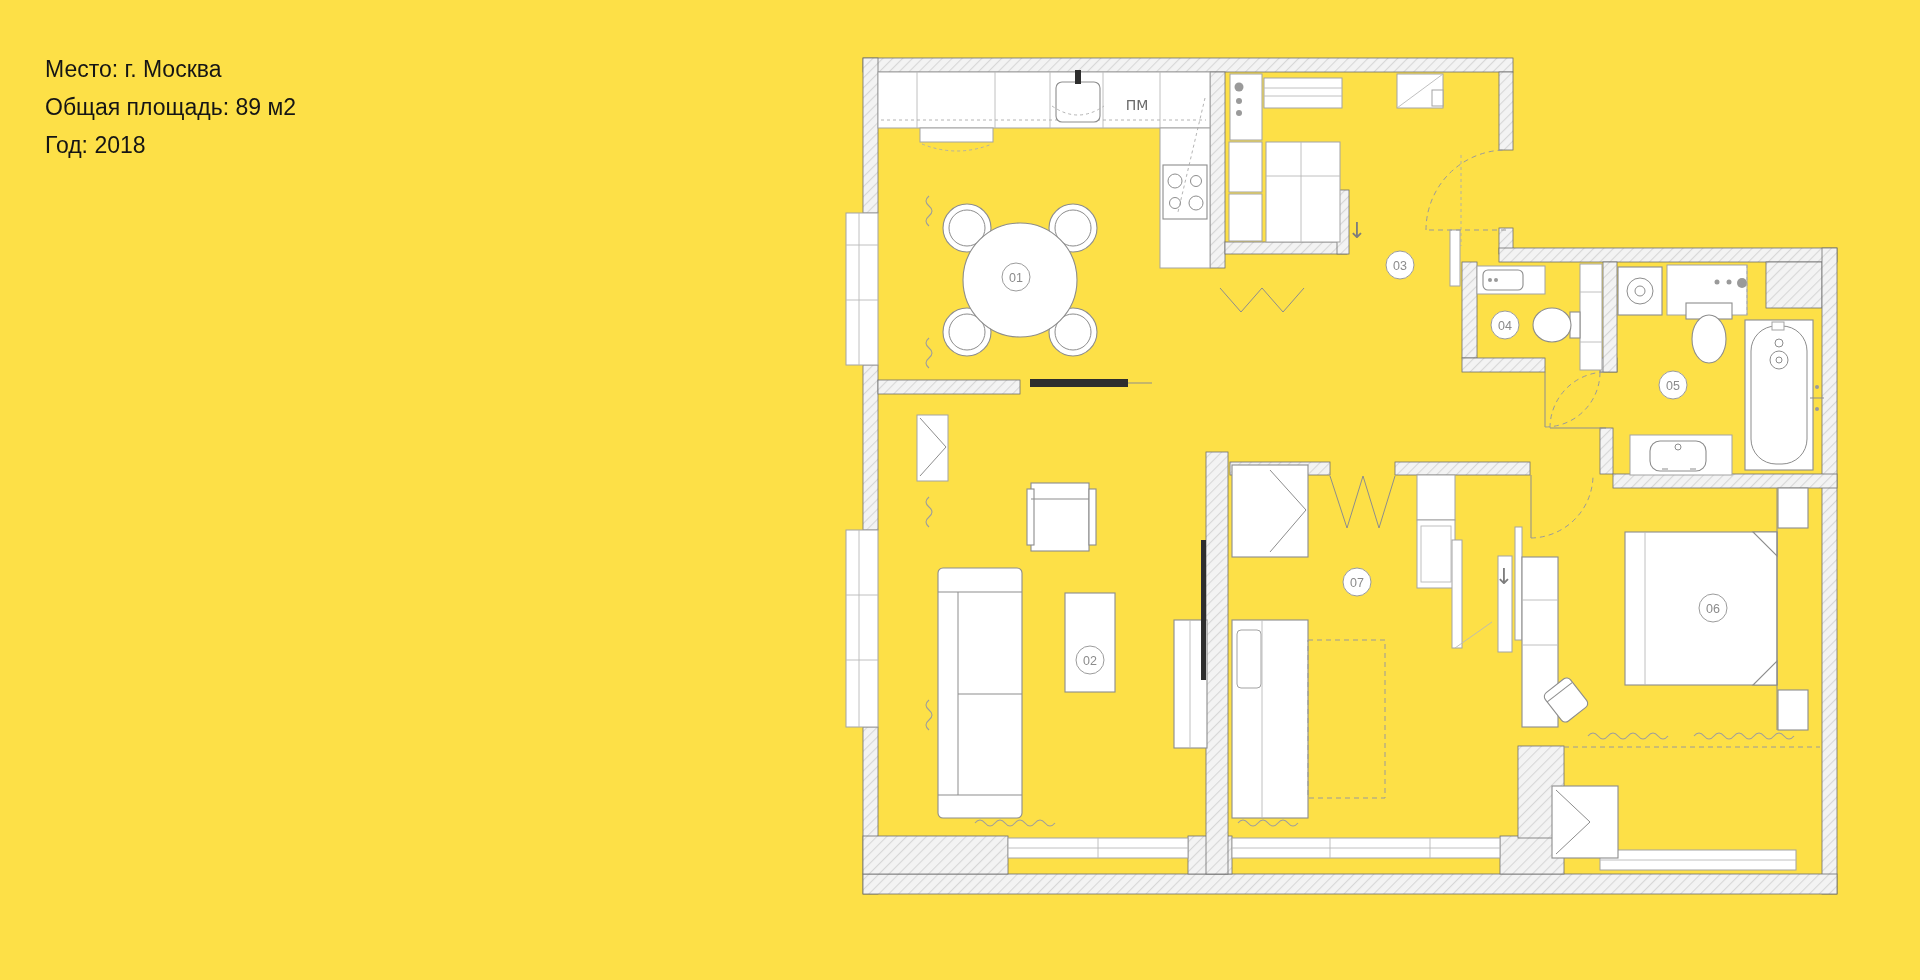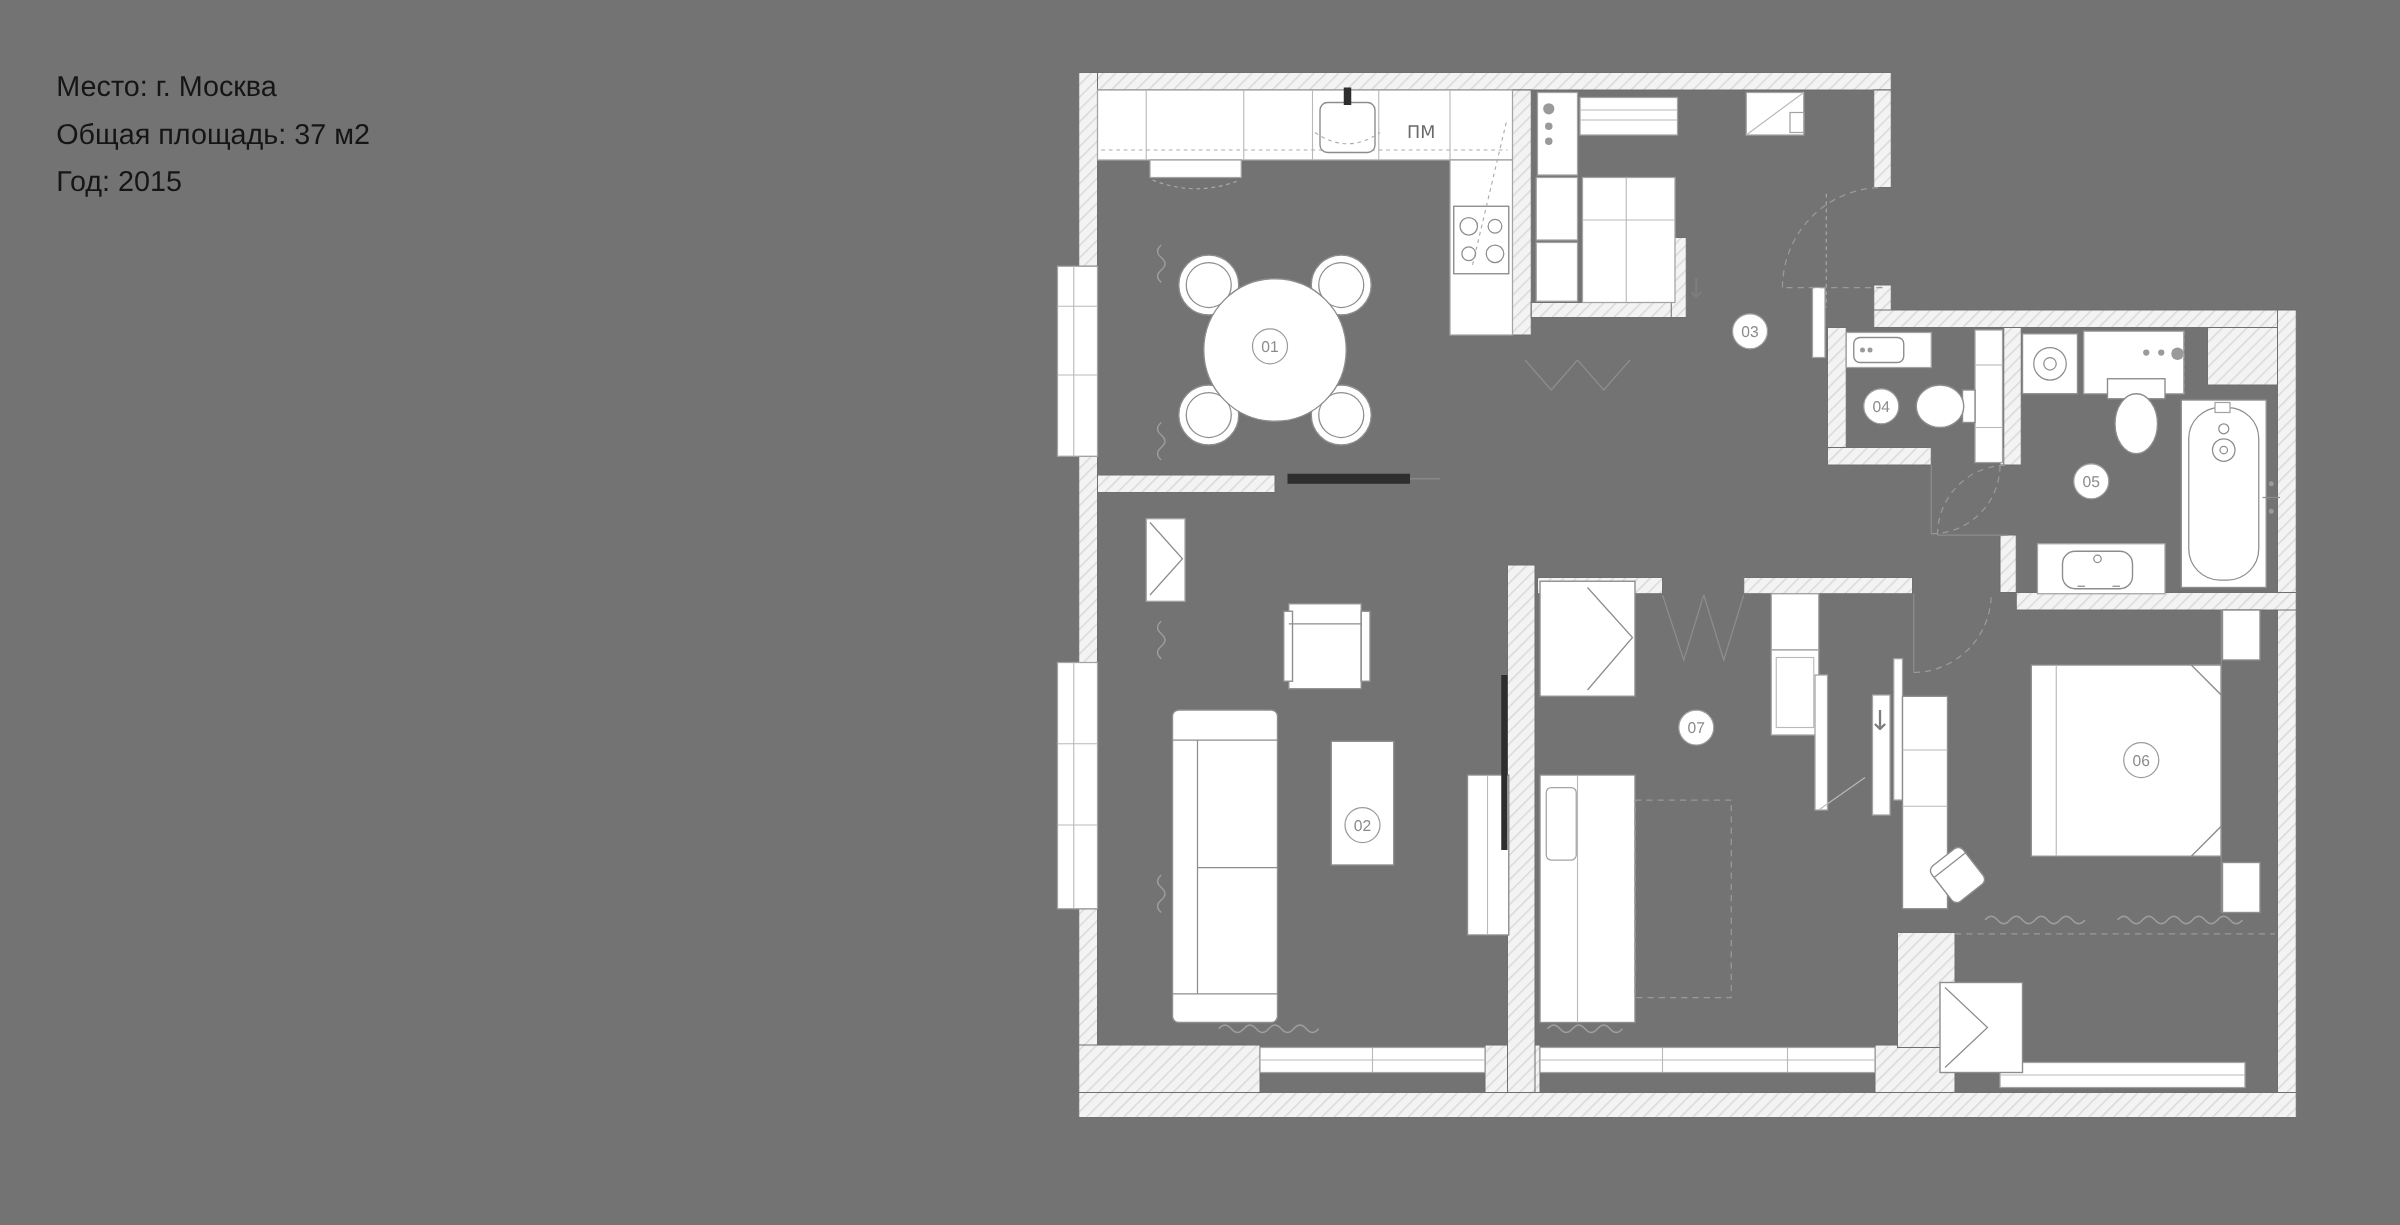--- a/index.html
+++ b/index.html
@@ -1,16 +1,16 @@
 <!DOCTYPE html>
 <html><head>
 <meta charset="utf-8">
 <style>
   html,body{margin:0;padding:0;background:#fff;}
-  .stage{position:relative;width:1920px;height:980px;background:#737373;overflow:hidden;
+  .stage{position:relative;width:1920px;height:980px;background:#fde047;overflow:hidden;
          font-family:"Liberation Sans",sans-serif;}
   .info{position:absolute;left:45px;top:50px;color:#151515;font-size:23px;}
   .info .line{line-height:38px;}
   .info .team{margin:0;margin-top:30px;width:492px;line-height:33px;}
   svg.plan{position:absolute;left:0;top:0;}
   .w   {fill:url(#hat);stroke:#6f6f6f;stroke-width:.8;}
   .f   {fill:#fff;stroke:#8d8d8d;stroke-width:1.1;}
   .f2  {fill:#fff;stroke:#a3a3a3;stroke-width:1;}
   .ln  {fill:none;stroke:#8d8d8d;stroke-width:1;}
   .lt  {fill:none;stroke:#b9b9b9;stroke-width:.9;}
@@ -24,22 +24,22 @@
   .dot {fill:#9a9a9a;stroke:none;}
   .drk {fill:#2e2e2e;stroke:none;}
 </style>
 </head>
 <body>
 
 <div class="stage">
 
   <div class="info">
     <div class="line">Место: г. Москва</div>
-    <div class="line">Общая площадь: 37 м2</div>
-    <div class="line">Год: 2015</div>
+    <div class="line">Общая площадь: 89 м2</div>
+    <div class="line">Год: 2018</div>
   </div>
 
   <svg class="plan" width="1920" height="980" viewBox="0 0 1920 980">
     <defs>
       <pattern id="hat" width="7" height="7" patternUnits="userSpaceOnUse" patternTransform="rotate(45)">
         <rect width="7" height="7" fill="#f3f3f3"></rect>
         <line x1="0" y1="0" x2="0" y2="7" stroke="#d7d7d7" stroke-width="2.2"></line>
       </pattern>
     </defs>
 

